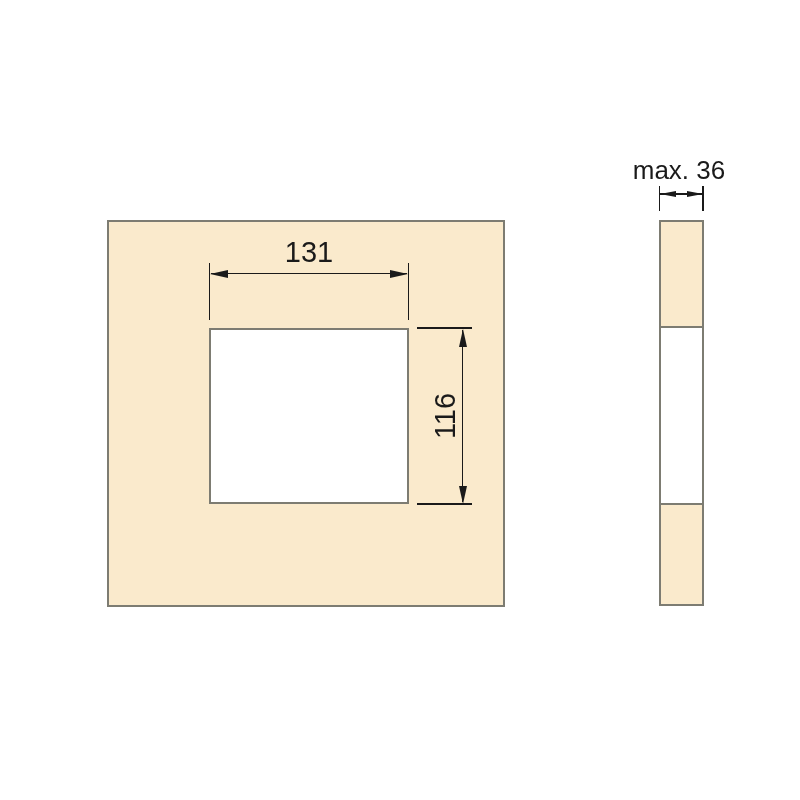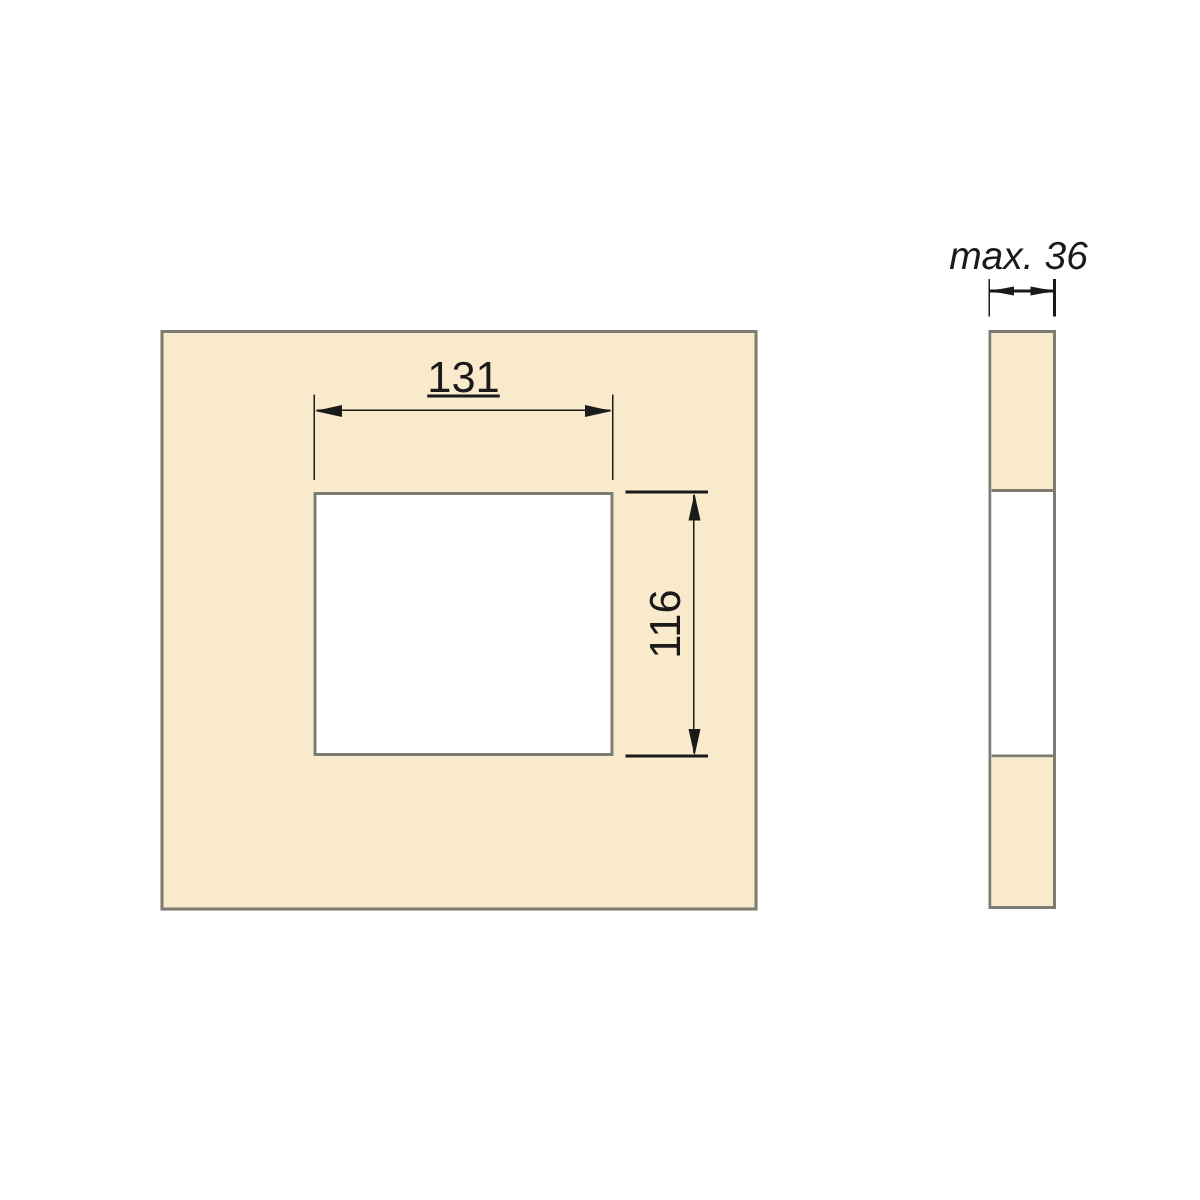--- a/index.html
+++ b/index.html
@@ -55,21 +55,21 @@
     border-top: 4px solid transparent; border-bottom: 4px solid transparent;
     border-right: 18px solid var(--dimension-line);
   }
   .w-arr-r {
     left: 390px; top: 269.5px;
     border-top: 4px solid transparent; border-bottom: 4px solid transparent;
     border-left: 18px solid var(--dimension-line);
   }
   .w-label {
     left: 209px; top: 238px; width: 200px;
-    text-align: center; font-size: 29px; text-decoration: underline;
+    text-align: center; font-size: 29px;
   }
 
   
   .h-ext-t { left: 417px; top: 327.2px; width: 55px; height: 1.6px; }
   .h-ext-b { left: 417px; top: 503.2px; width: 55px; height: 1.6px; }
   .h-dim   { left: 461.6px; top: 330px; width: 1.8px; height: 172px; }
   .h-arr-t {
     left: 458.5px; top: 328.5px;
     border-left: 4px solid transparent; border-right: 4px solid transparent;
     border-bottom: 18px solid var(--dimension-line);
@@ -121,21 +121,20 @@
   }
   .t-arr-r {
     left: 687px; top: 190.5px;
     border-top: 3.5px solid transparent; border-bottom: 3.5px solid transparent;
     border-left: 16px solid var(--dimension-line);
   }
   .t-label {
     left: 679px; top: 157px;
     transform: translateX(-50%);
     font-size: 26px;
-    font-style: italic;
   }
 </style>
 </head>
 <body>
 
 <div class="canvas">
 
   <div class="abs panel"></div>
   <div class="abs cutout"></div>
 

